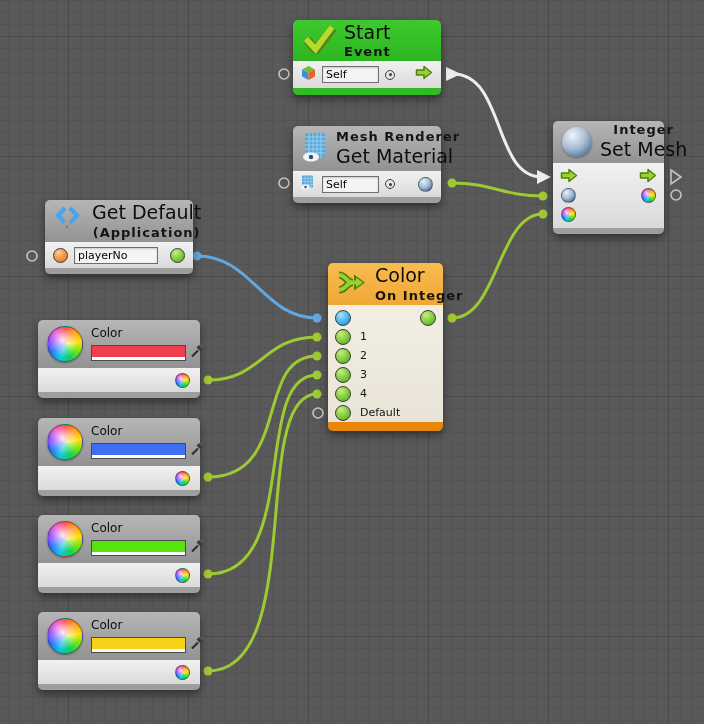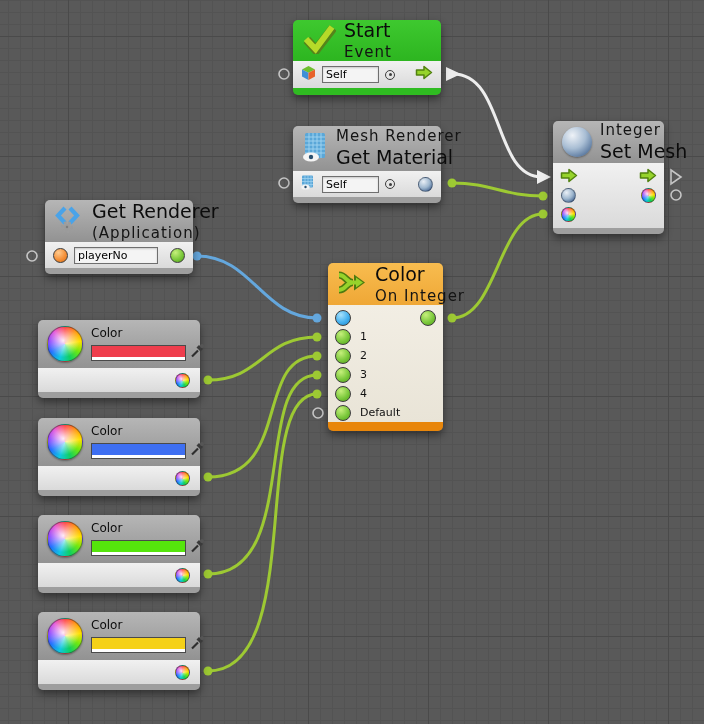--- a/index.html
+++ b/index.html
@@ -24,21 +24,21 @@
   .hdr-orange{background:linear-gradient(#f8bc4f,#efa736);}
   .ftr{border-radius:0 0 5px 5px;}
   .ftr-gray{background:#9e9e9e;}
   .ftr-green{background:#2fbb21;}
   .ftr-orange{background:#e8860b;}
   .body{background:linear-gradient(#f1f1f1,#dadada);position:relative;box-sizing:border-box;}
   .body-flex{display:flex;align-items:center;gap:6px;padding:8px 8px;}
   .body-cream{background:linear-gradient(#f2eee4,#e9e4d7);}
   .titles{display:flex;flex-direction:column;line-height:1.25;}
   .t-big{font-size:19px;color:#0c0c0c;white-space:nowrap;}
-  .t-small{font-size:15px;font-weight:normal;letter-spacing:1px;color:#141414;white-space:nowrap;}
+  .t-small{font-size:13px;font-weight:bold;letter-spacing:1px;color:#141414;white-space:nowrap;text-align:center;}
   .obj-field{background:#f4f4f4;border:1px solid #6f6f6f;height:17px;box-sizing:border-box;
     font-size:11px;color:#000;display:flex;align-items:center;padding:0 3px;
     box-shadow:inset 0 1px 2px rgba(0,0,0,.18);}
   .target-dot{width:8px;height:8px;border:1.4px solid #3e3e3e;border-radius:50%;position:relative;flex:0 0 auto;}
   .target-dot::after{content:"";position:absolute;left:50%;top:50%;width:3px;height:3px;margin:-1.5px 0 0 -1.5px;
     border-radius:50%;background:#3e3e3e;}
   .pcirc{border-radius:50%;border:1px solid #3c3c3c;box-sizing:border-box;flex:0 0 auto;}
   .p15{width:15px;height:15px;}
   .p16{width:16px;height:16px;}
   .pgreen{background:radial-gradient(circle at 35% 28%,#c6ef7c,#7cc93c 55%,#4f9f18);}
@@ -188,21 +188,21 @@
       <span>
         <svg width="30" height="30" viewBox="0 0 30 30">
           <path d="M11 4 L4 11.5 L11 19" fill="none" stroke="#4aa3e8" stroke-width="4.2" stroke-linejoin="miter"></path>
           <path d="M16 4 L23 11.5 L16 19" fill="none" stroke="#4aa3e8" stroke-width="4.2" stroke-linejoin="miter"></path>
           <circle cx="13" cy="23" r="4.6" fill="none" stroke="#9c9c9c" stroke-width="2.6" stroke-dasharray="2.4 2.1"></circle>
           <circle cx="13" cy="23" r="2.8" fill="#9c9c9c"></circle>
           <circle cx="13" cy="23" r="1.2" fill="#7c7c7c"></circle>
         </svg>
       </span>
       <span class="titles">
-        <span class="t-big">Get Renderer</span>
+        <span class="t-big">Get Default</span>
         <span class="t-small">(Application)</span>
       </span>
     </div>
     <div class="body body-flex" style="height:26px;">
       <span class="pcirc p15 porange"></span>
       <div class="obj-field" style="width:86px;">
         <span>playerNo</span>
       </div>
       <span class="spacer"></span>
       <span class="pcirc p15 pgreen"></span>

